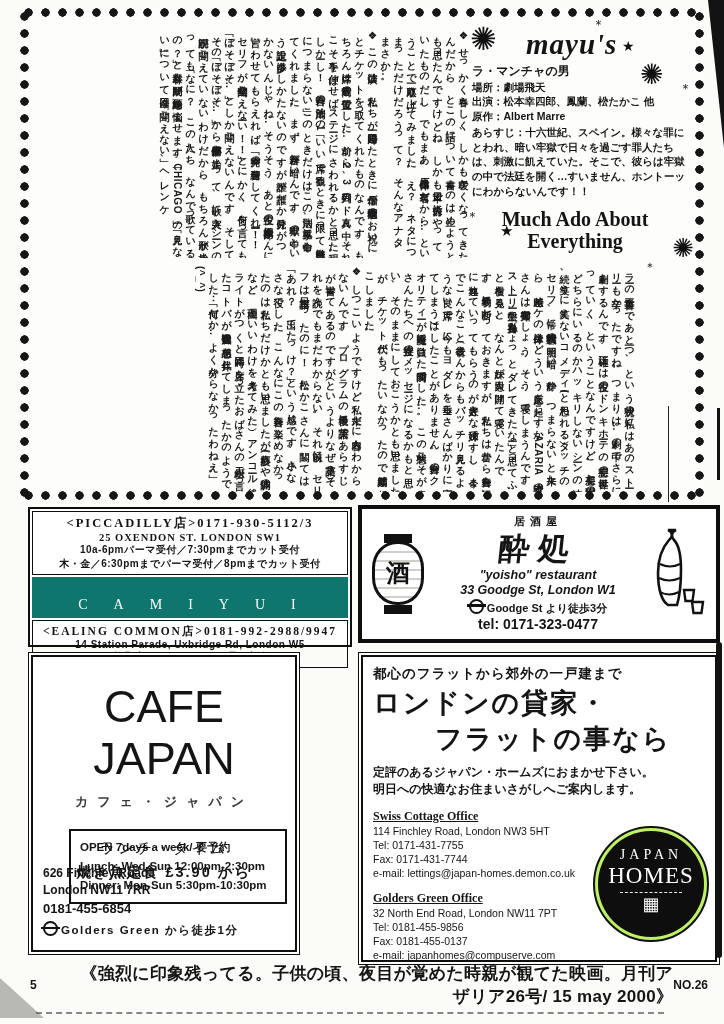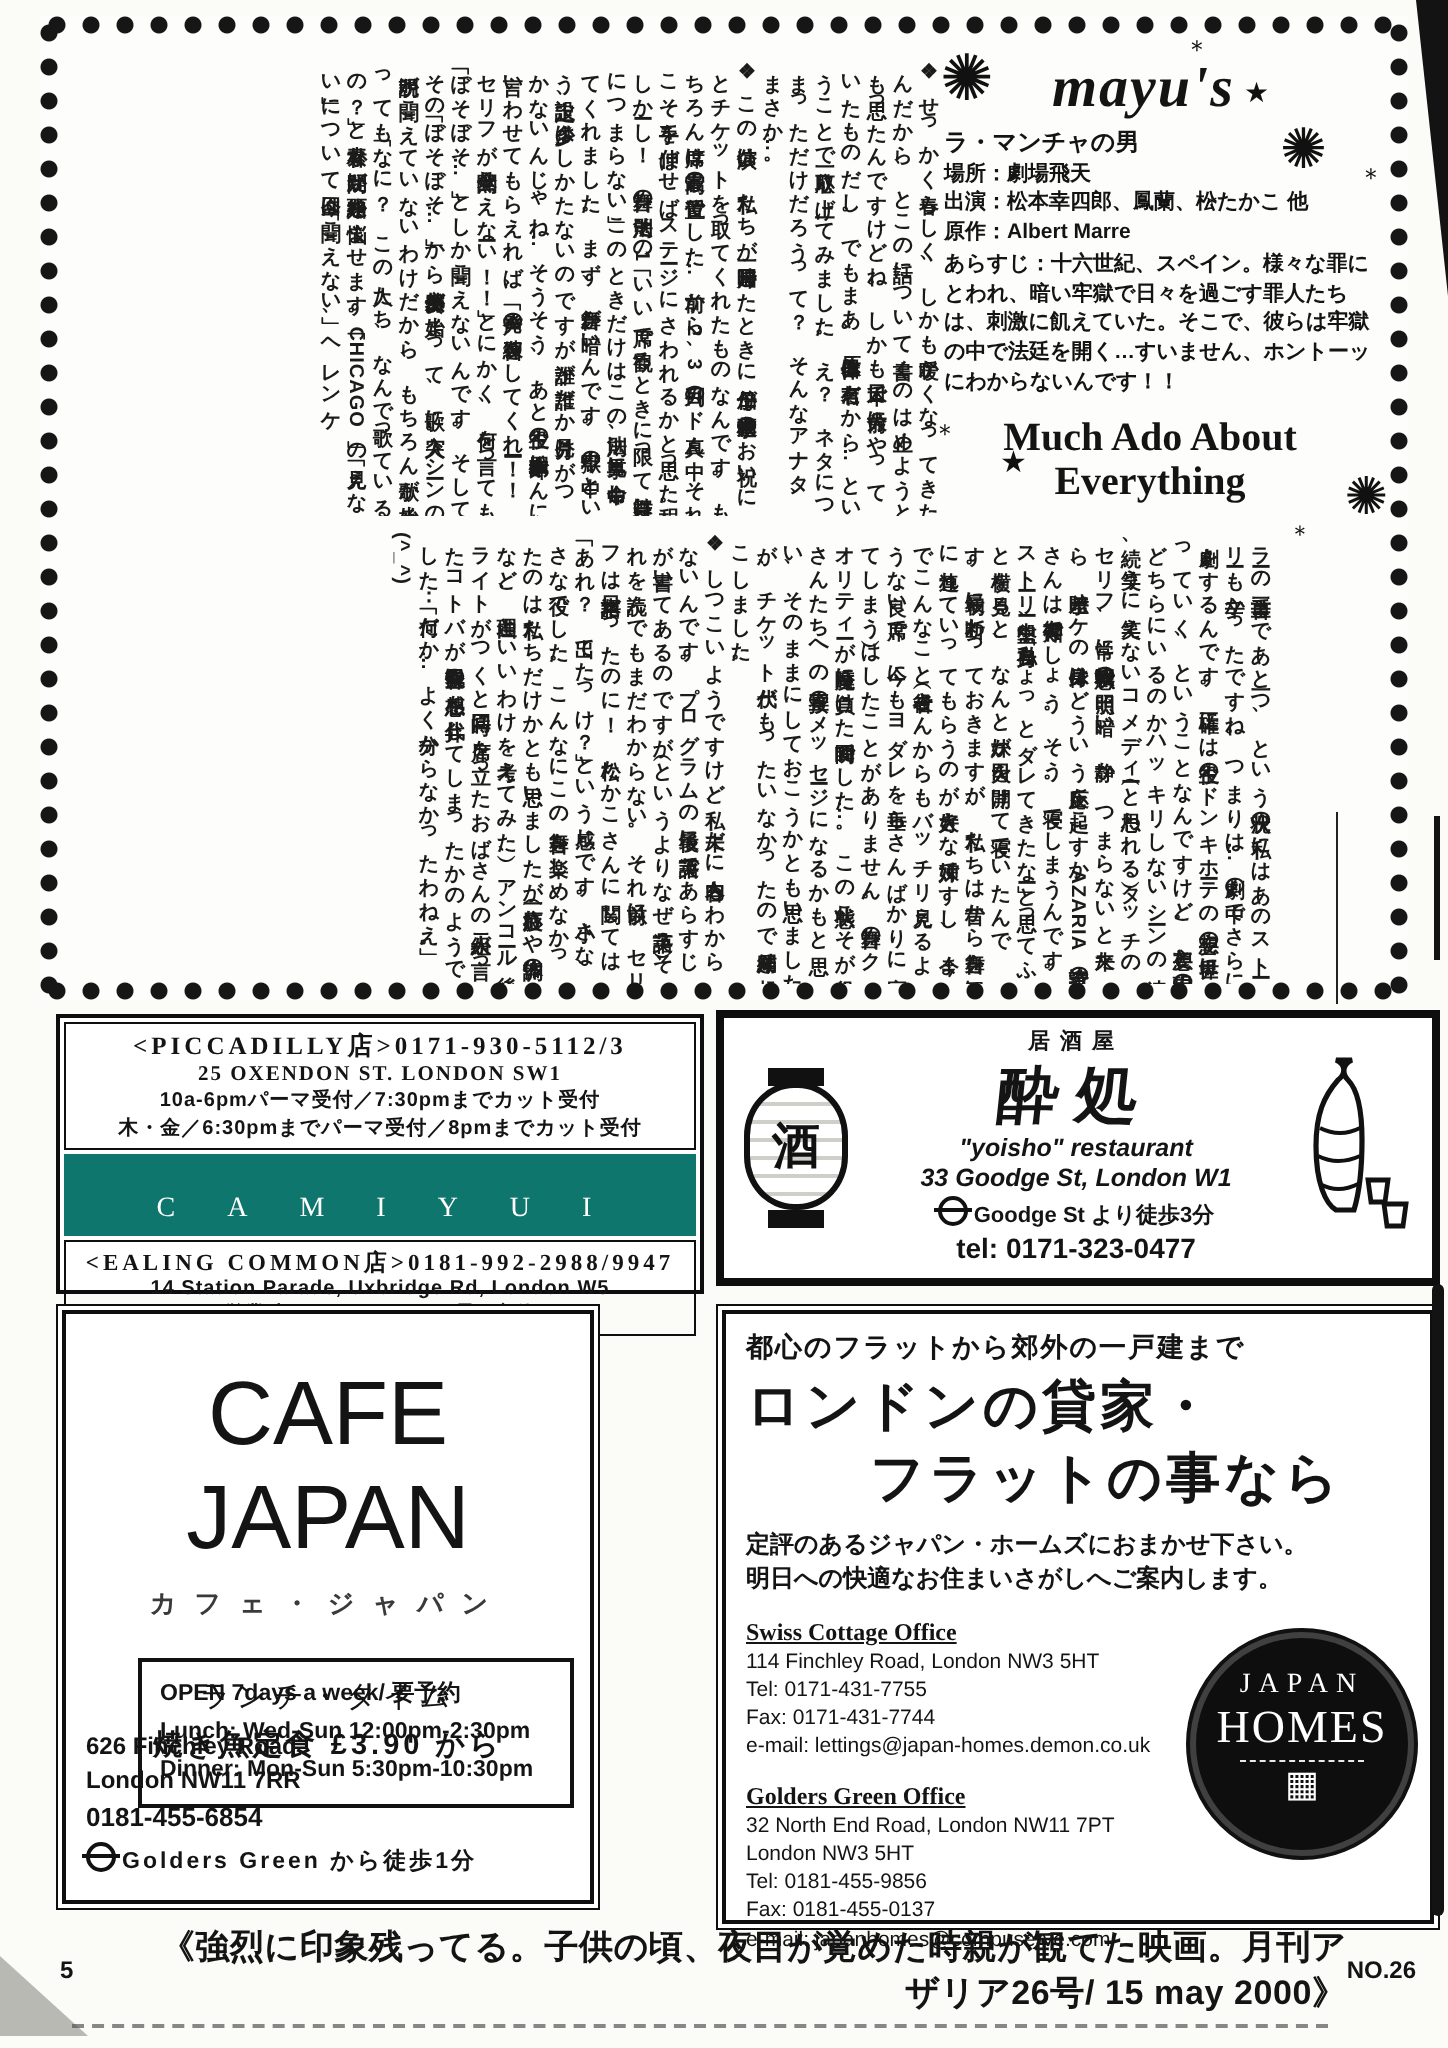--- a/index.html
+++ b/index.html
@@ -70,22 +70,22 @@
   .cafe-tel{font-size:13px;}
   .cafe-access{position:absolute;left:10px;bottom:12px;font-size:11.5px;font-weight:bold;letter-spacing:1.5px;}
   .homes-ad{left:358px;top:652px;width:362px;height:313px;}
   .homes-pad{padding:8px 10px;}
   .homes-tag{font-size:13.5px;font-weight:bold;letter-spacing:1px;}
   .homes-h1{font-size:27px;font-weight:bold;letter-spacing:2px;margin-top:2px;}
   .homes-h2{font-size:27px;font-weight:bold;letter-spacing:2px;margin-left:62px;}
   .homes-body{font-size:12px;font-weight:bold;margin-top:7px;line-height:1.45;}
   .office{margin-top:9px;font-size:10.5px;line-height:1.35;}
   .office-title{font-family:"Liberation Serif",serif;font-weight:bold;font-size:12px;text-decoration:underline;}
-  .homes-logo-ring{position:absolute;right:6px;bottom:30px;width:116px;height:116px;border:2px solid #111;
-                   border-radius:50%;padding:3px;box-sizing:border-box;background:#404040;}
+  .homes-logo-ring{position:absolute;right:6px;bottom:18px;width:116px;height:116px;border:2px solid #111;
+                   border-radius:50%;padding:3px;box-sizing:border-box;background:#bef264;}
   .homes-logo{width:100%;height:100%;border-radius:50%;background:#0e0e0e;color:#fff;
               text-align:center;overflow:hidden;}
   .hl-japan{font-family:"Liberation Serif",serif;font-size:14px;letter-spacing:4px;margin-top:16px;}
   .hl-homes{font-family:"Liberation Serif",serif;font-size:23px;letter-spacing:1px;}
   .hl-rule{width:62px;height:0;border-top:1px dashed #e9e9e9;margin:3px auto 2px;}
   .hl-building{font-size:18px;line-height:1;}
   
   .footer{position:absolute;left:30px;right:16px;top:962px;display:flex;align-items:center;
           font-weight:bold;font-size:12px;}
   .footer-note{flex:1;text-align:right;font-size:17px;letter-spacing:.3px;padding-left:32px;}
@@ -212,21 +212,20 @@
       <div class="office">
         <div class="office-title">Swiss Cottage Office</div>
         <div>114 Finchley Road, London NW3 5HT</div>
         <div>Tel: 0171-431-7755</div>
         <div>Fax: 0171-431-7744</div>
         <div>e-mail: lettings@japan-homes.demon.co.uk</div>
       </div>
       <div class="office">
         <div class="office-title">Golders Green Office</div>
         <div>32 North End Road, London NW11 7PT</div>
-        <div>London NW3 5HT</div>
         <div>Tel: 0181-455-9856</div>
         <div>Fax: 0181-455-0137</div>
         <div>e-mail: japanhomes@compuserve.com</div>
       </div>
       <div class="homes-logo-ring">
         <div class="homes-logo">
           <div class="hl-japan">JAPAN</div>
           <div class="hl-homes">HOMES</div>
           <div class="hl-rule"></div>
           <div class="hl-building">▦</div>

